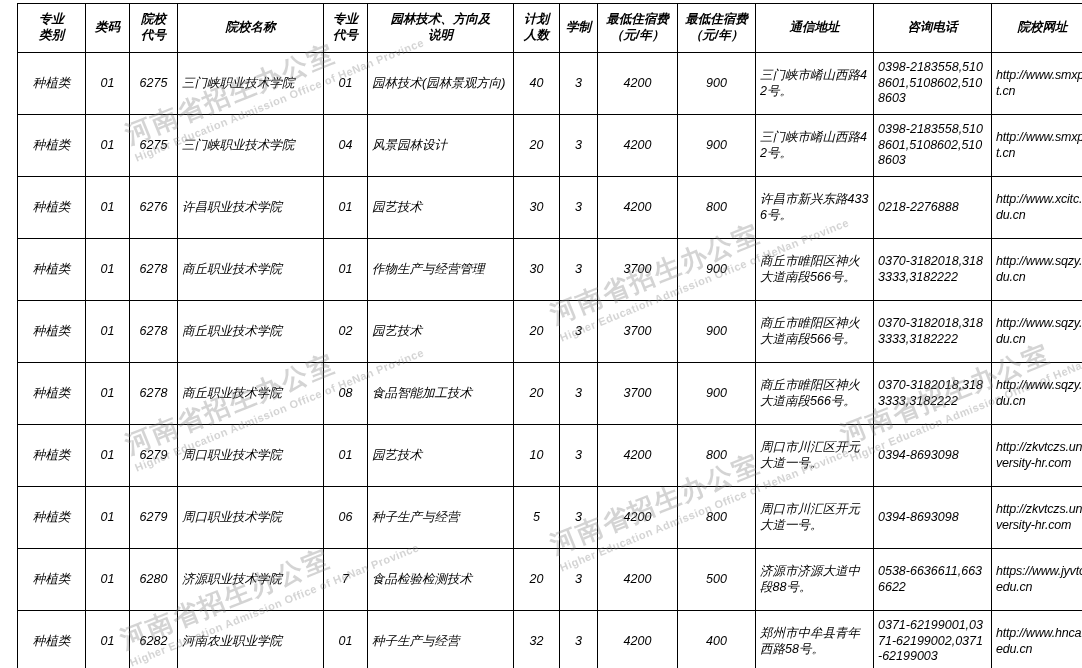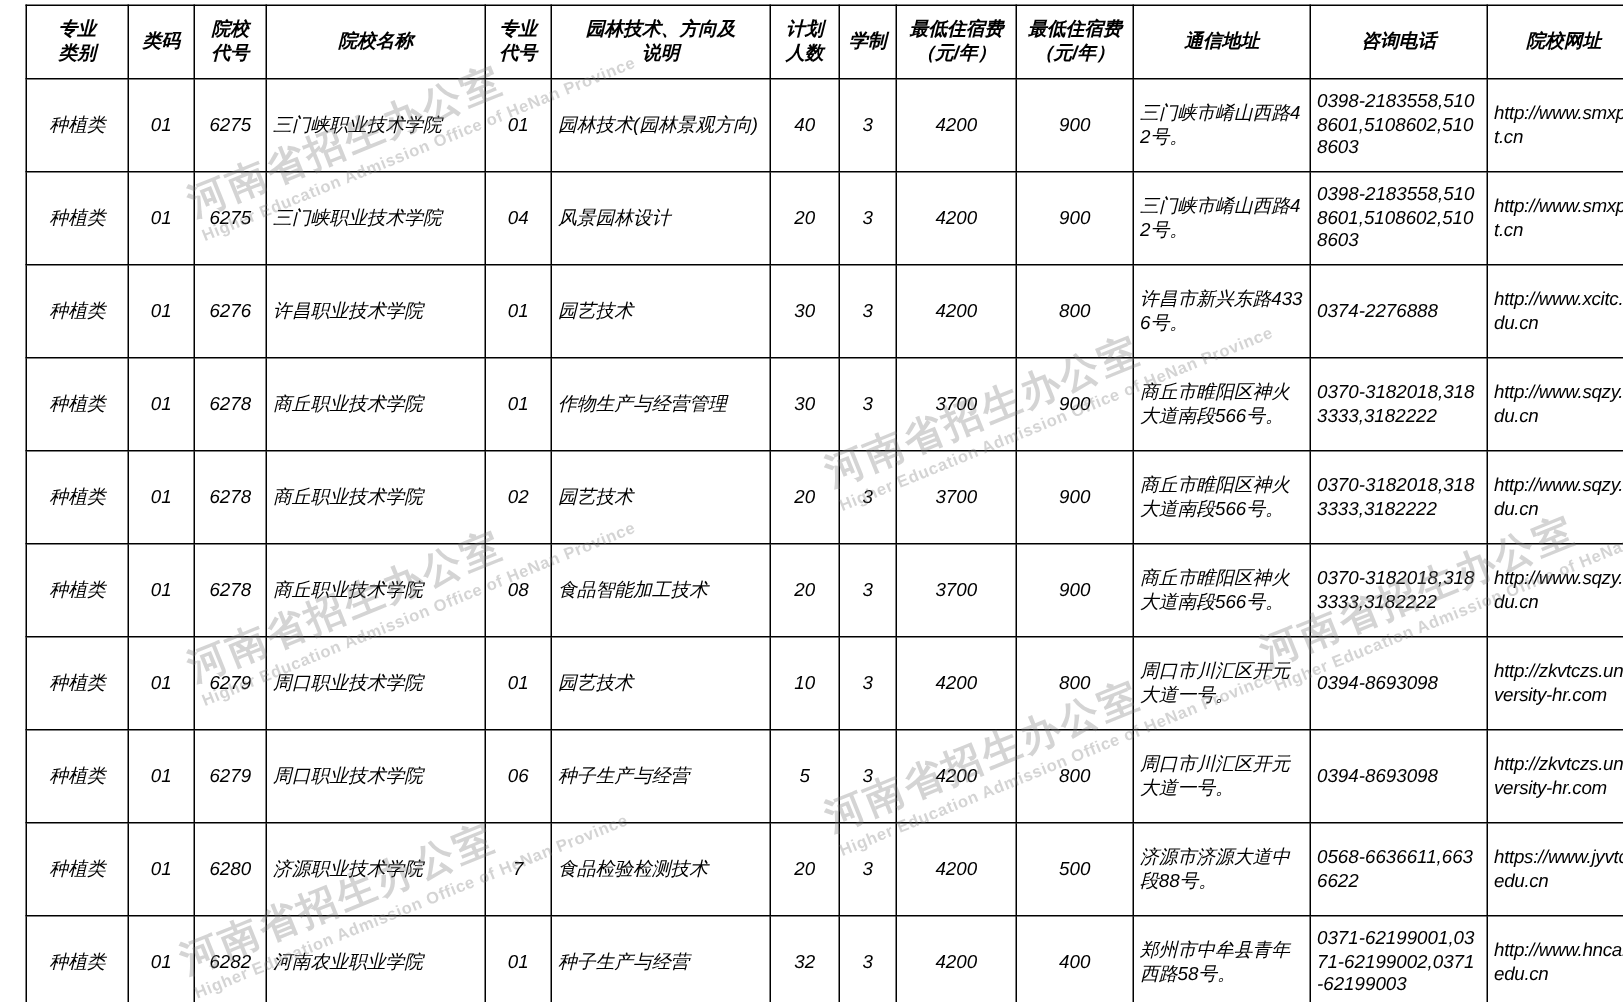--- a/index.html
+++ b/index.html
@@ -209,21 +209,21 @@
           <td class="c-center">01</td>
           <td class="c-center">6276</td>
           <td class="c-left school">许昌职业技术学院</td>
           <td class="c-center">01</td>
           <td class="c-left major">园艺技术</td>
           <td class="c-center">30</td>
           <td class="c-center">3</td>
           <td class="c-center">4200</td>
           <td class="c-center">800</td>
           <td class="c-left addr">许昌市新兴东路4336号。</td>
-          <td class="c-left phone">0374-2276888</td>
+          <td class="c-left phone">0218-2276888</td>
           <td class="c-left url">http://www.xcitc.edu.cn</td>
         </tr>
         <tr>
           <td class="c-center nowrapish">种植类</td>
           <td class="c-center">01</td>
           <td class="c-center">6278</td>
           <td class="c-left school">商丘职业技术学院</td>
           <td class="c-center">01</td>
           <td class="c-left major">作物生产与经营管理</td>
           <td class="c-center">30</td>
@@ -299,21 +299,21 @@
           <td class="c-center">01</td>
           <td class="c-center">6280</td>
           <td class="c-left school">济源职业技术学院</td>
           <td class="c-center">7</td>
           <td class="c-left major">食品检验检测技术</td>
           <td class="c-center">20</td>
           <td class="c-center">3</td>
           <td class="c-center">4200</td>
           <td class="c-center">500</td>
           <td class="c-left addr">济源市济源大道中段88号。</td>
-          <td class="c-left phone">0568-6636611,6636622</td>
+          <td class="c-left phone">0538-6636611,6636622</td>
           <td class="c-left url">https://www.jyvtc.edu.cn</td>
         </tr>
         <tr>
           <td class="c-center nowrapish">种植类</td>
           <td class="c-center">01</td>
           <td class="c-center">6282</td>
           <td class="c-left school">河南农业职业学院</td>
           <td class="c-center">01</td>
           <td class="c-left major">种子生产与经营</td>
           <td class="c-center">32</td>

